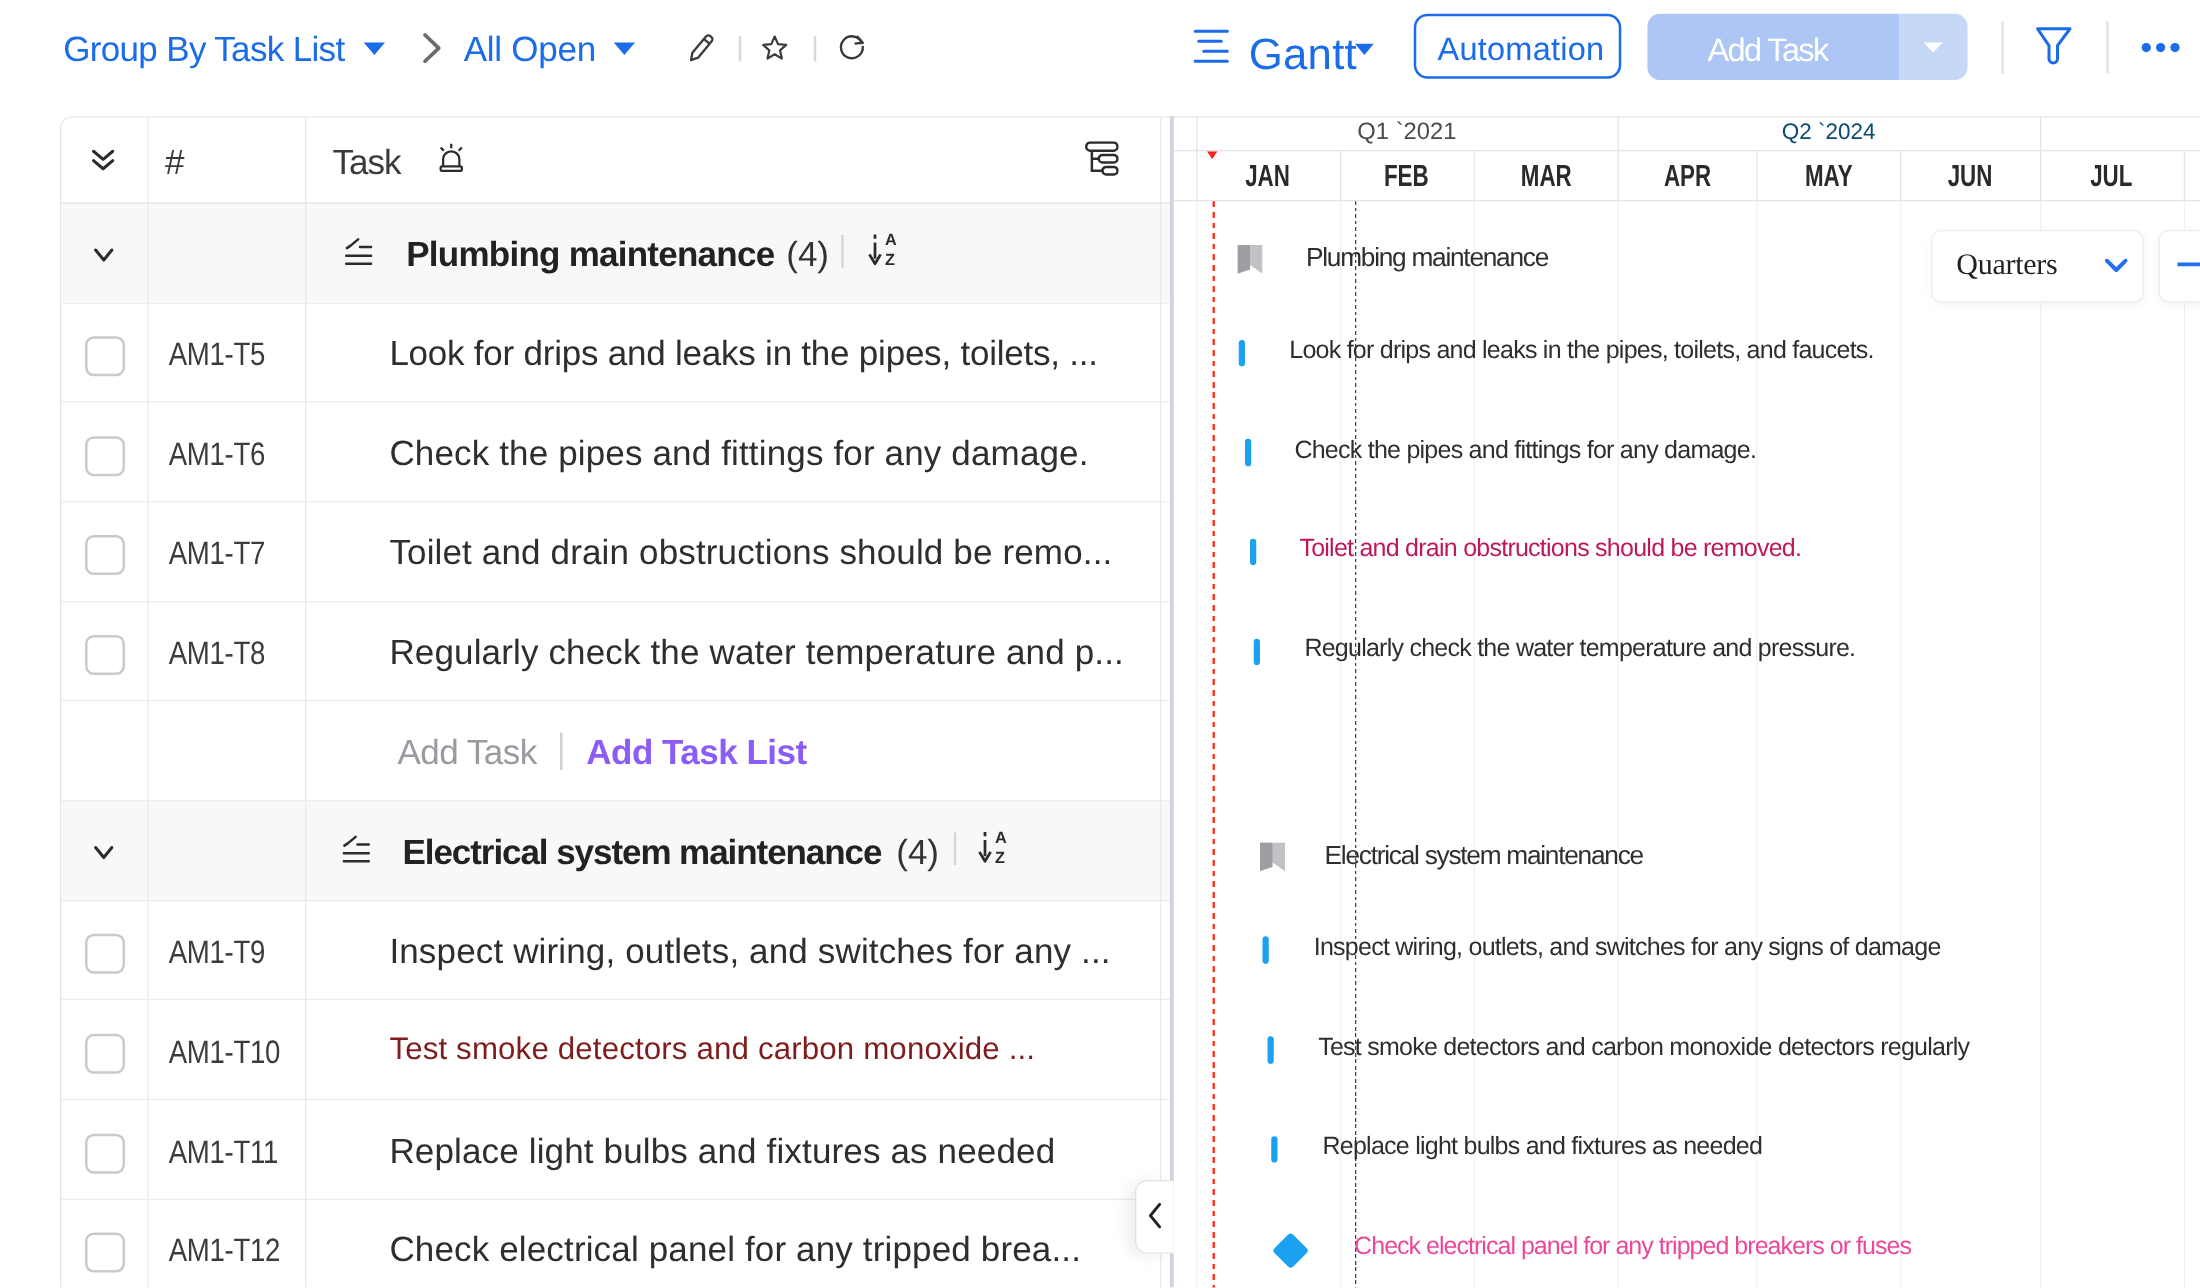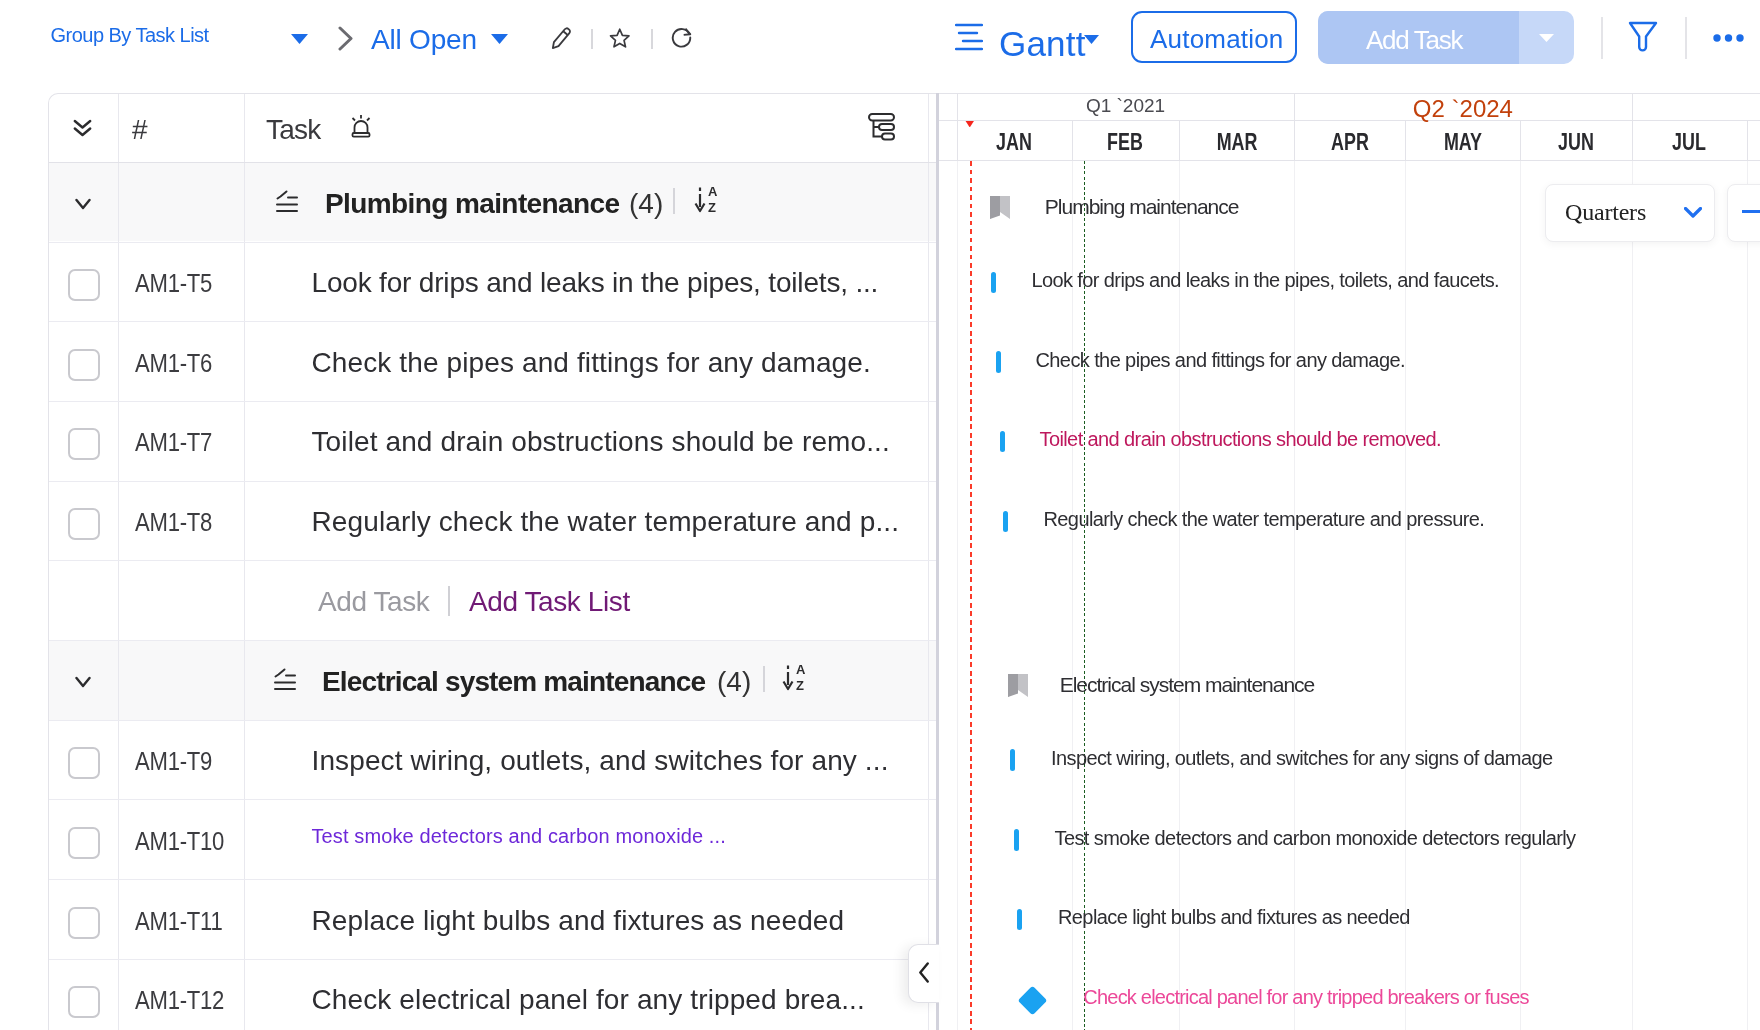--- a/index.html
+++ b/index.html
@@ -6,21 +6,21 @@
   body{width:1760px;height:1030px;overflow:hidden;background:#fff;
        font-family:"Liberation Sans", sans-serif;position:relative;}
   .abs{position:absolute;}
   .blue{color:#1b6ce8;}
   svg{display:block;}
 </style>
 </head>
 <body>
 
 <div class="abs" id="toolbar" style="left:0;top:0;width:1760px;height:93px;">
-  <div class="abs blue" style="left:50.5px;top:24px;font-size:20px;letter-spacing:-0.52px;">Group By Task List</div>
+  <div class="abs blue" style="left:50.5px;top:24px;font-size:28px;letter-spacing:-0.52px;">Group By Task List</div>
   <svg class="abs" style="left:290px;top:33px;" width="19" height="12" viewBox="0 0 19 12">
       <path d="M1 1 L9.5 11 L18 1 Z" fill="#1b6ce8"></path>
     </svg>
   <svg class="abs" style="left:337px;top:26px;" width="17" height="25" viewBox="0 0 17 25">
       <path d="M3 2 L14 12.5 L3 23" fill="none" stroke="#6b6b70" stroke-width="3" stroke-linecap="round" stroke-linejoin="round"></path>
     </svg>
   <div class="abs blue" style="left:371px;top:24px;font-size:28px;letter-spacing:-0.2px;">All Open</div>
   <svg class="abs" style="left:490px;top:33px;" width="19" height="12" viewBox="0 0 19 12">
       <path d="M1 1 L9.5 11 L18 1 Z" fill="#1b6ce8"></path>
     </svg>
@@ -161,21 +161,21 @@
 <div class="abs" style="left:68px;top:428.4px;width:28px;height:28px;border:2px solid #c9c9ce;border-radius:7px;"></div>
 <div class="abs" style="left:135px;top:427.4px;font-size:26px;color:#3c3c40;letter-spacing:-0.3px;transform:scaleX(0.85);transform-origin:0 0;">AM1-T7</div>
 <div class="abs" style="left:311.5px;top:426.4px;font-size:28px;color:#2e2e32;letter-spacing:0.12px;">Toilet and drain obstructions should be remo...</div>
 
 <div class="abs" style="left:68px;top:508.1px;width:28px;height:28px;border:2px solid #c9c9ce;border-radius:7px;"></div>
 <div class="abs" style="left:135px;top:507.1px;font-size:26px;color:#3c3c40;letter-spacing:-0.3px;transform:scaleX(0.85);transform-origin:0 0;">AM1-T8</div>
 <div class="abs" style="left:311.5px;top:506.1px;font-size:28px;color:#2e2e32;letter-spacing:0.12px;">Regularly check the water temperature and p...</div>
 
 <div class="abs" style="left:318px;top:586px;font-size:28px;color:#9a9aa0;letter-spacing:-0.4px;">Add Task</div>
 <div class="abs" style="left:448px;top:586px;width:1.5px;height:30px;background:#d0d0d5;"></div>
-<div class="abs" style="left:469px;top:586px;font-size:28px;color:#701a75;letter-spacing:-0.4px;">Add Task List</div>
+<div class="abs" style="left:469px;top:586px;font-size:28px;color:#8b5cf6;letter-spacing:-0.4px;font-weight:bold;">Add Task List</div>
 
 <svg class="abs" style="left:75px;top:675.5px;" width="16" height="12" viewBox="0 0 16 12">
     <path d="M1.5 2 L8 10 L14.5 2" fill="none" stroke="#2c2c2e" stroke-width="2.4" stroke-linecap="round" stroke-linejoin="round"></path>
   </svg>
 <svg class="abs" style="left:274px;top:668px;" width="22" height="23" viewBox="0 0 22 23">
     <g fill="none" stroke="#2c2c2e" stroke-width="2" stroke-linecap="round">
       <path d="M1.5 8.5 L4.5 6.5 L10.5 1.5" fill="none" stroke-linejoin="round"></path>
       <line x1="12" y1="7.5" x2="21" y2="7.5"></line>
       <line x1="1" y1="14.5" x2="21" y2="14.5"></line>
       <line x1="1" y1="21" x2="21" y2="21"></line>
@@ -193,21 +193,21 @@
     <text x="15" y="10" font-size="13" font-weight="700" fill="#2c2c2e" font-family="Liberation Sans">A</text>
     <text x="15" y="26" font-size="13" font-weight="700" fill="#2c2c2e" font-family="Liberation Sans">Z</text>
   </svg>
 
 <div class="abs" style="left:68px;top:747.2px;width:28px;height:28px;border:2px solid #c9c9ce;border-radius:7px;"></div>
 <div class="abs" style="left:135px;top:746.2px;font-size:26px;color:#3c3c40;letter-spacing:-0.3px;transform:scaleX(0.85);transform-origin:0 0;">AM1-T9</div>
 <div class="abs" style="left:311.5px;top:745.2px;font-size:28px;color:#2e2e32;letter-spacing:0.12px;">Inspect wiring, outlets, and switches for any ...</div>
 
 <div class="abs" style="left:68px;top:826.9px;width:28px;height:28px;border:2px solid #c9c9ce;border-radius:7px;"></div>
 <div class="abs" style="left:135px;top:825.9px;font-size:26px;color:#3c3c40;letter-spacing:-0.3px;transform:scaleX(0.85);transform-origin:0 0;">AM1-T10</div>
-<div class="abs" style="left:311.5px;top:824.9px;font-size:20px;color:#6d28d9;letter-spacing:0.12px;">Test smoke detectors and carbon monoxide ...</div>
+<div class="abs" style="left:311.5px;top:824.9px;font-size:25px;color:#7f1d1d;letter-spacing:0.12px;">Test smoke detectors and carbon monoxide ...</div>
 
 <div class="abs" style="left:68px;top:906.6px;width:28px;height:28px;border:2px solid #c9c9ce;border-radius:7px;"></div>
 <div class="abs" style="left:135px;top:905.6px;font-size:26px;color:#3c3c40;letter-spacing:-0.3px;transform:scaleX(0.85);transform-origin:0 0;">AM1-T11</div>
 <div class="abs" style="left:311.5px;top:904.6px;font-size:28px;color:#2e2e32;letter-spacing:0.12px;">Replace light bulbs and fixtures as needed</div>
 
 <div class="abs" style="left:68px;top:986.3px;width:28px;height:28px;border:2px solid #c9c9ce;border-radius:7px;"></div>
 <div class="abs" style="left:135px;top:985.3px;font-size:26px;color:#3c3c40;letter-spacing:-0.3px;transform:scaleX(0.85);transform-origin:0 0;">AM1-T12</div>
 <div class="abs" style="left:311.5px;top:984.3px;font-size:28px;color:#2e2e32;letter-spacing:0.12px;">Check electrical panel for any tripped brea...</div>
 
 <div class="abs" style="left:936px;top:93px;width:3px;height:937px;background:#d2d2dc;"></div>
@@ -237,21 +237,21 @@
 <div class="abs" style="left:956.8px;top:160.7px;width:1px;height:870px;background:#f0f0f3;"></div>
 <div class="abs" style="left:1071.7px;top:160.7px;width:1px;height:870px;background:#f0f0f3;"></div>
 <div class="abs" style="left:1179.2px;top:160.7px;width:1px;height:870px;background:#f0f0f3;"></div>
 <div class="abs" style="left:1294.2px;top:160.7px;width:1px;height:870px;background:#f0f0f3;"></div>
 <div class="abs" style="left:1405.4px;top:160.7px;width:1px;height:870px;background:#f0f0f3;"></div>
 <div class="abs" style="left:1520.4px;top:160.7px;width:1px;height:870px;background:#f0f0f3;"></div>
 <div class="abs" style="left:1631.6px;top:160.7px;width:1px;height:870px;background:#f0f0f3;"></div>
 <div class="abs" style="left:1746.5px;top:160.7px;width:1px;height:870px;background:#f0f0f3;"></div>
 
 <div class="abs" style="left:1125.5px;top:94.5px;transform:translateX(-50%);font-size:19px;color:#4a4a50;letter-spacing:0px;">Q1 `2021</div>
-<div class="abs" style="left:1462.9px;top:94.5px;transform:translateX(-50%);font-size:24px;color:#c2410c;letter-spacing:0px;text-align:right;">Q2 `2024</div>
+<div class="abs" style="left:1462.9px;top:94.5px;transform:translateX(-50%);font-size:18px;color:#0c4a6e;letter-spacing:0px;text-align:right;">Q2 `2024</div>
 
 <div class="abs" style="left:1014.2px;top:128px;transform:translateX(-50%) scaleX(0.73);font-size:24.5px;font-weight:700;color:#2a2a2e;">JAN</div>
 <div class="abs" style="left:1125.4px;top:128px;transform:translateX(-50%) scaleX(0.73);font-size:24.5px;font-weight:700;color:#2a2a2e;">FEB</div>
 <div class="abs" style="left:1236.7px;top:128px;transform:translateX(-50%) scaleX(0.73);font-size:24.5px;font-weight:700;color:#2a2a2e;">MAR</div>
 <div class="abs" style="left:1349.8px;top:128px;transform:translateX(-50%) scaleX(0.73);font-size:24.5px;font-weight:700;color:#2a2a2e;">APR</div>
 <div class="abs" style="left:1462.9px;top:128px;transform:translateX(-50%) scaleX(0.73);font-size:24.5px;font-weight:700;color:#2a2a2e;">MAY</div>
 <div class="abs" style="left:1576px;top:128px;transform:translateX(-50%) scaleX(0.73);font-size:24.5px;font-weight:700;color:#2a2a2e;">JUN</div>
 <div class="abs" style="left:1689.1px;top:128px;transform:translateX(-50%) scaleX(0.73);font-size:24.5px;font-weight:700;color:#2a2a2e;">JUL</div>
 
 <svg class="abs" style="left:965.3px;top:120.5px;" width="9.5" height="6.5" viewBox="0 0 9 7">

